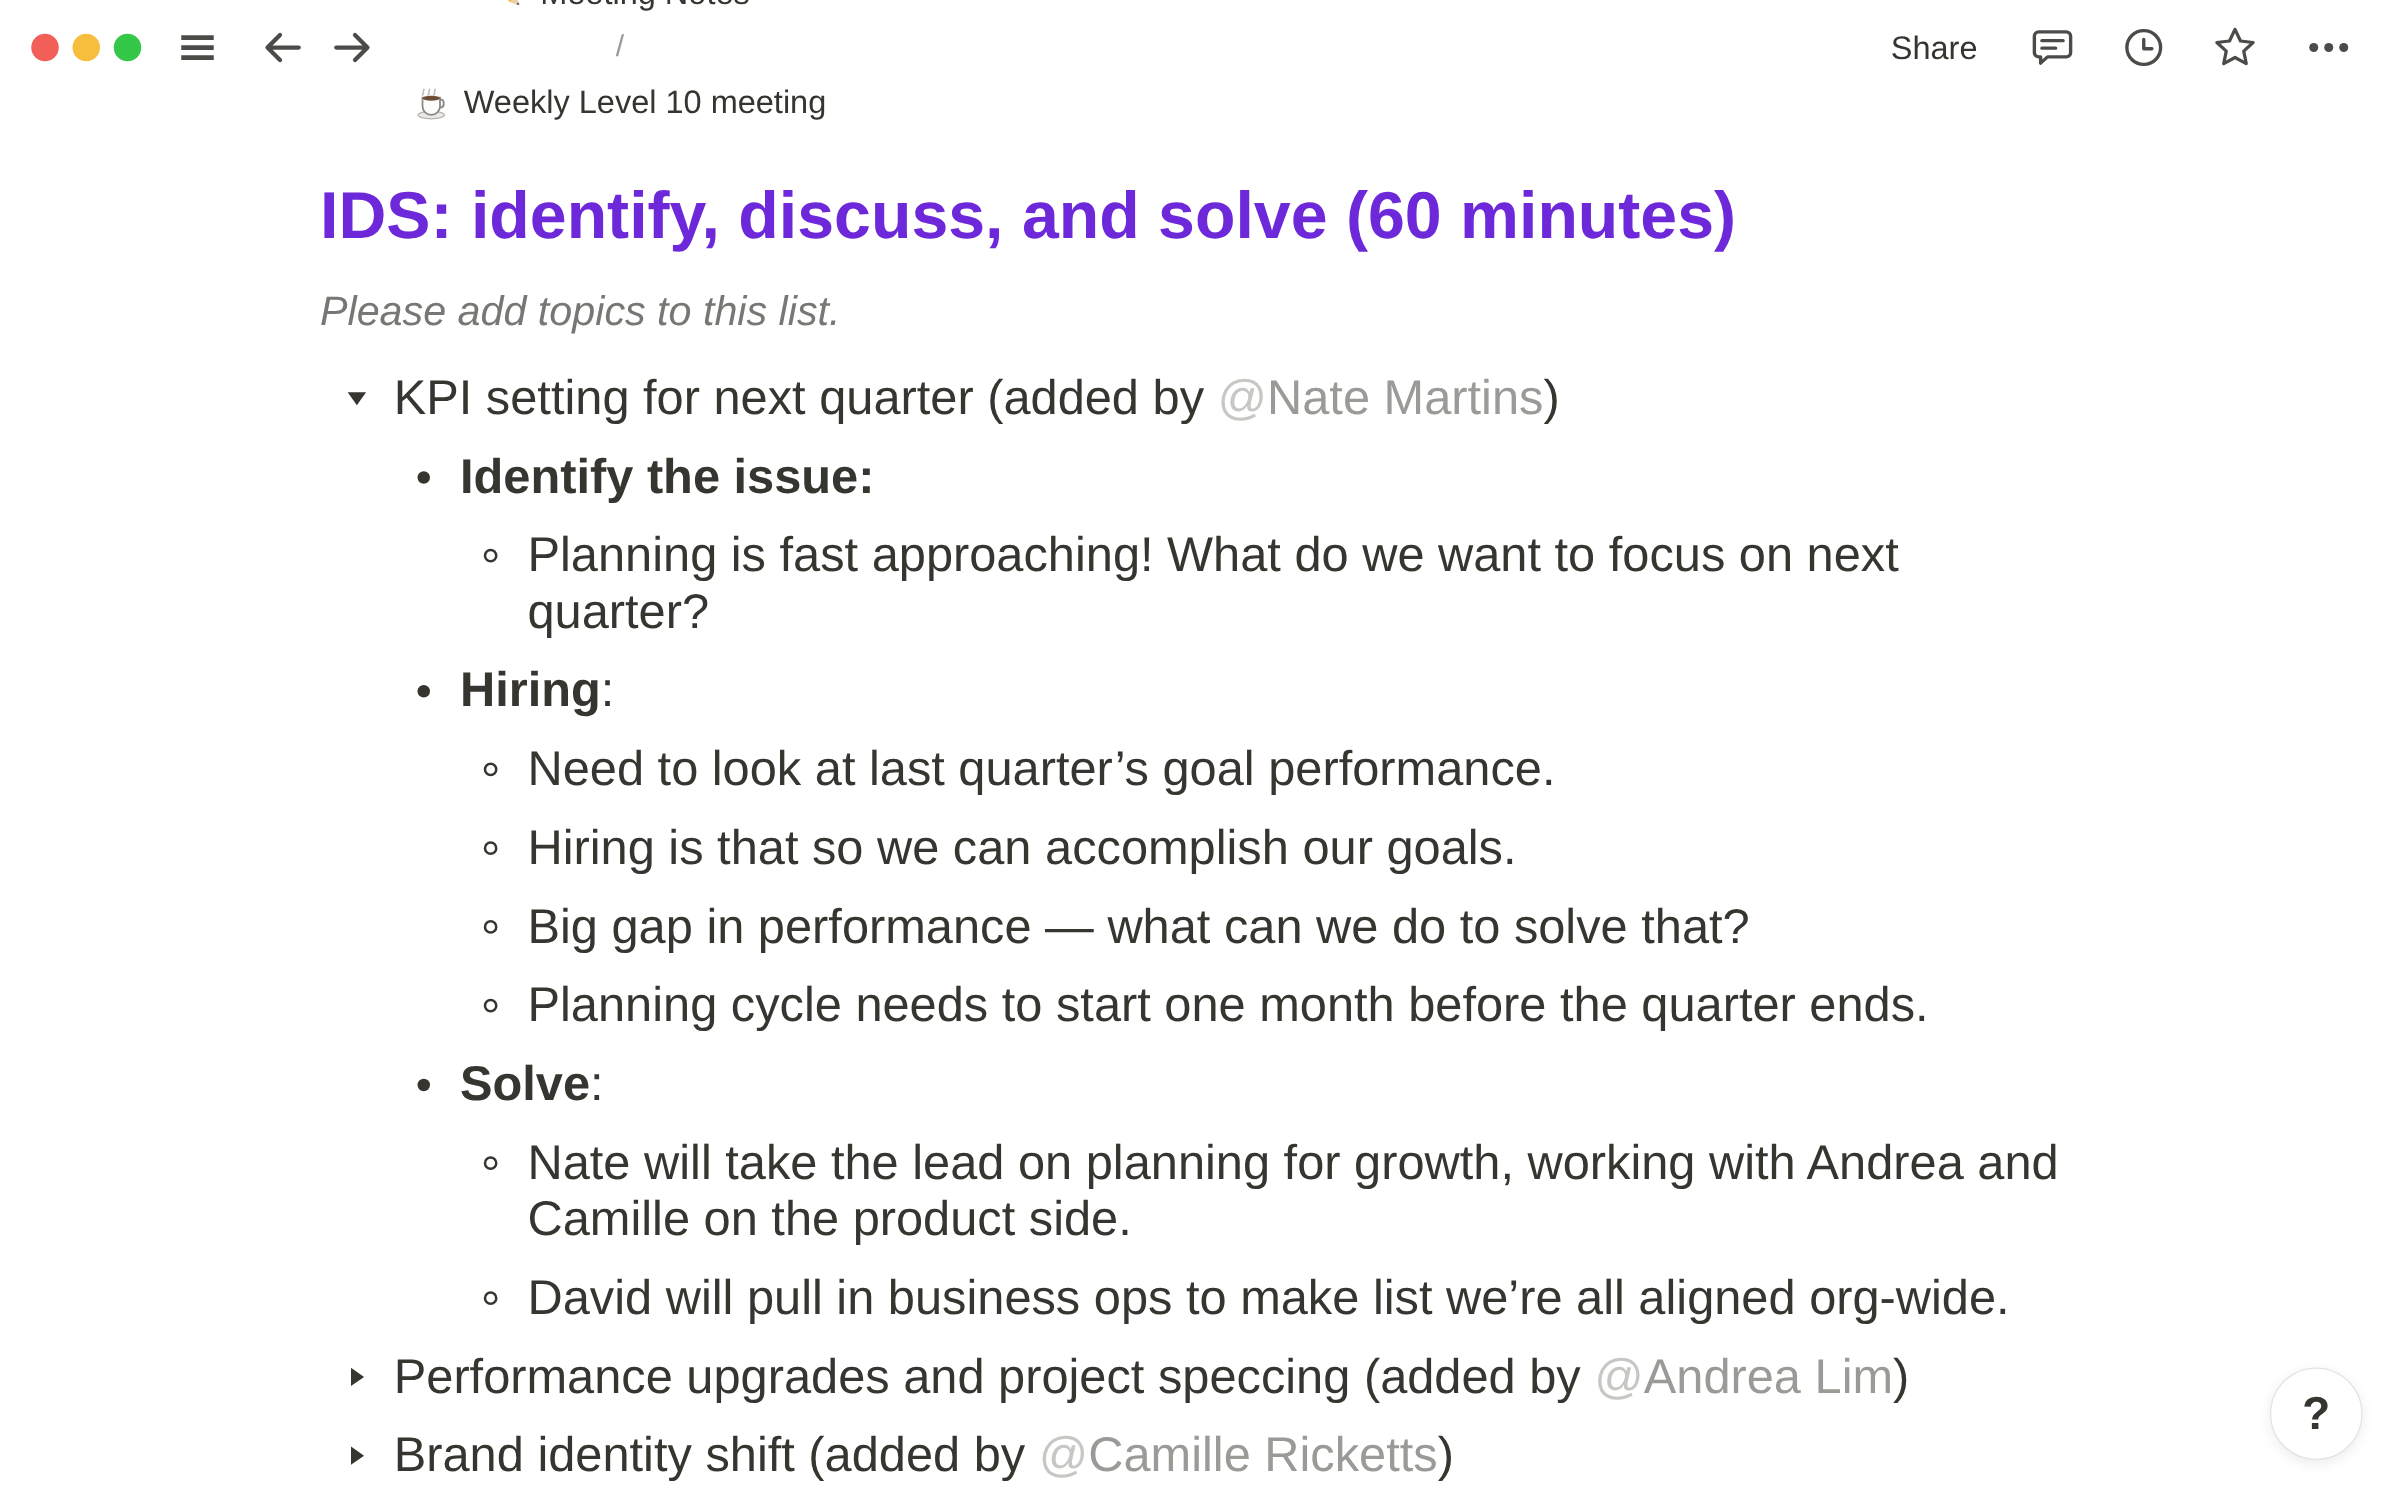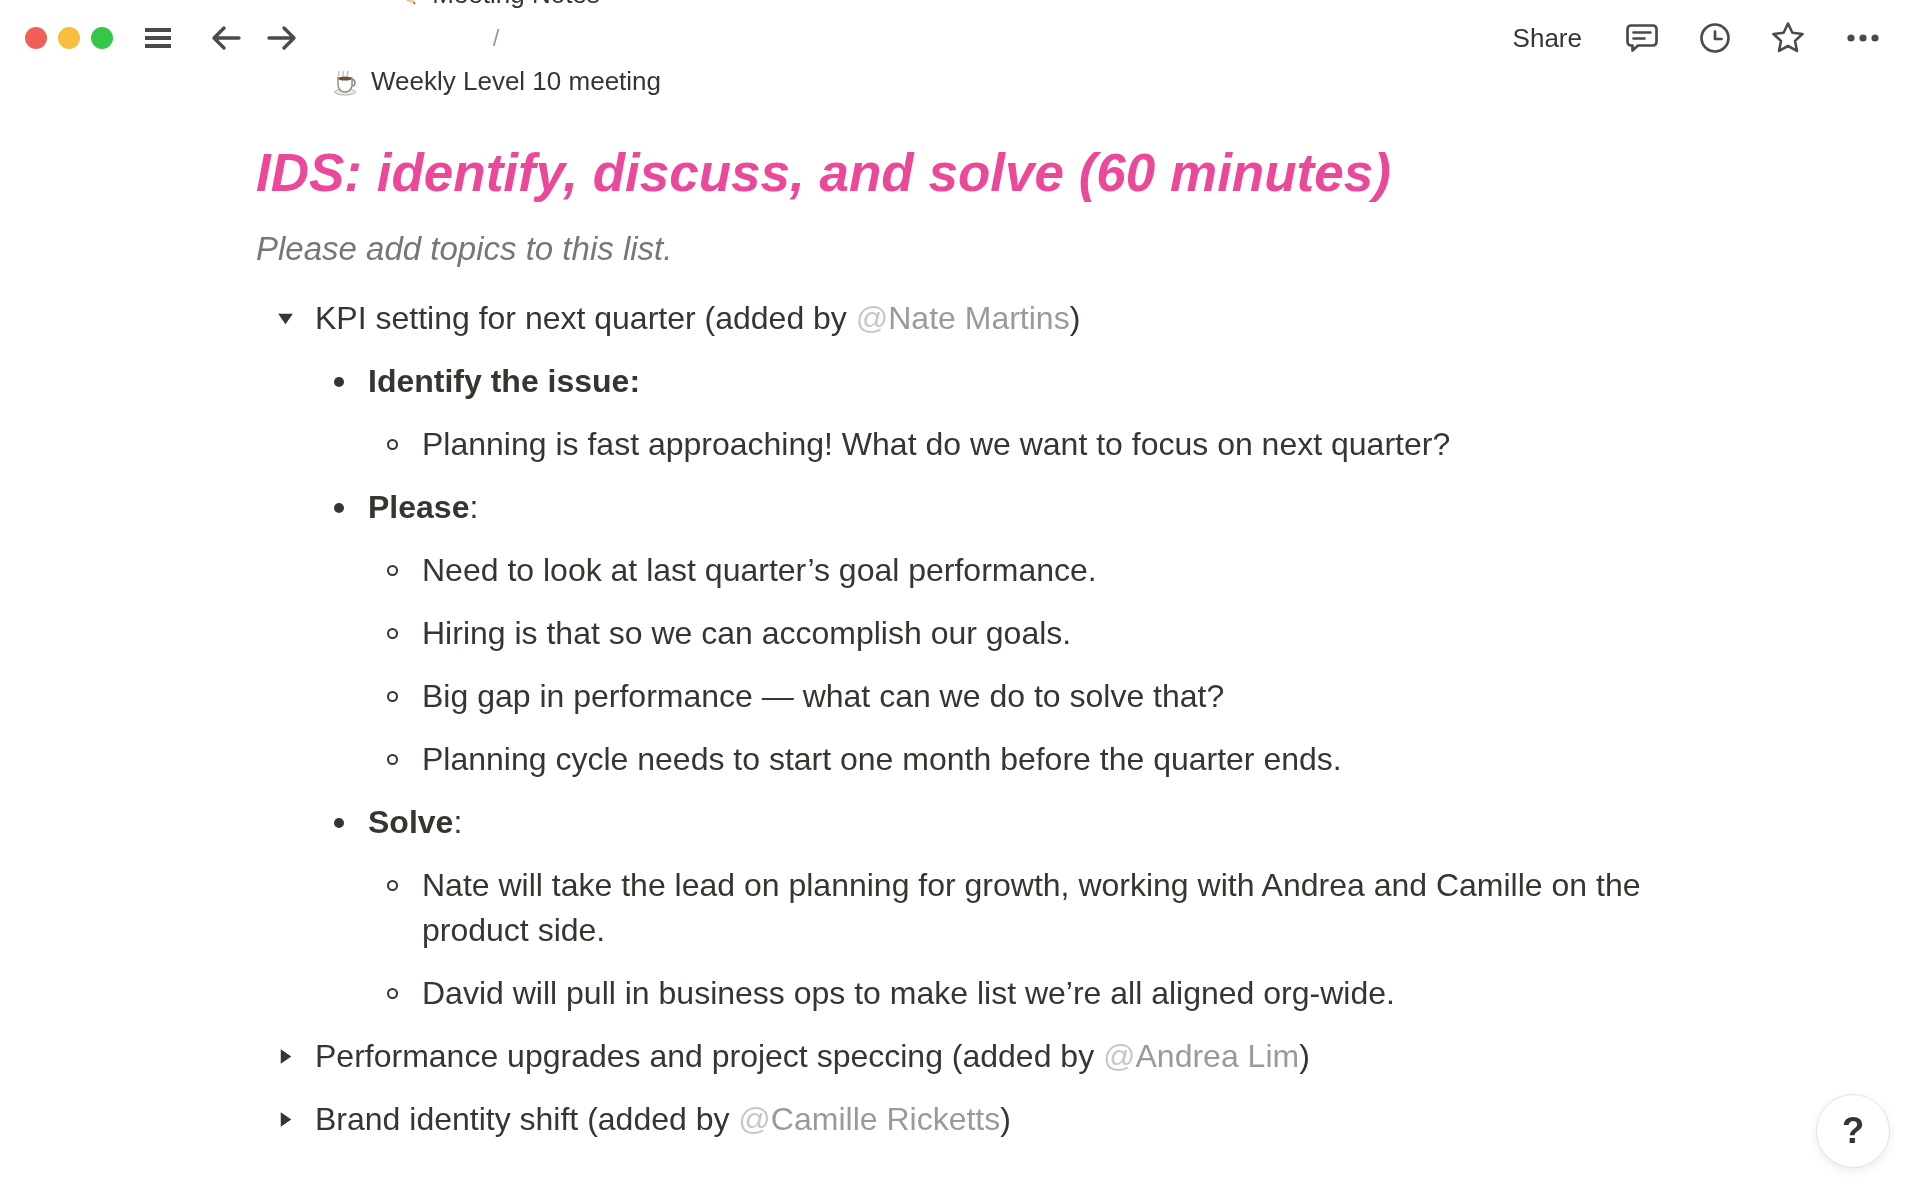--- a/index.html
+++ b/index.html
@@ -21,24 +21,24 @@
   .menu-btn { margin-right:26px; }
   .breadcrumb { display:flex; align-items:center; gap:14px; font-size:26px; color:#37352f;flex-direction:column; }
   .crumb { display:flex; align-items:center; gap:10px; cursor:pointer; white-space:nowrap; }
   .crumb .emoji svg { display:block; }
   .bc-sep { color:#9b9a97; font-size:24px; padding:0 2px; }
   .topbar-right { margin-left:auto; display:flex; align-items:center; gap:34px; }
   .share-btn { background:none; border:none; font-family:inherit; font-size:26px; color:#37352f; cursor:pointer; padding:4px 6px;text-align:center; }
 
   
   .content { padding-left:256px; width:1700px; }
-  .page-title { font-size:53px; line-height:58px; font-weight:700; margin:68px 0 16px 0; letter-spacing:0; color:#ec4899; cursor:text;font-style:italic; }
+  .page-title { font-size:53px; line-height:58px; font-weight:700; margin:68px 0 16px 0; letter-spacing:0; color:#6d28d9; cursor:text; }
   .page-subtitle { font-size:33px; line-height:45px; font-style:italic; color:#787774; margin:24px 0 0 0; cursor:text; }
   .blocks { margin-top:16px; width:1400px; }
-  .block { display:flex; align-items:flex-start; padding:9px 0; font-size:32px; line-height:45px; cursor:text; }
+  .block { display:flex; align-items:flex-start; padding:9px 0; font-size:39px; line-height:45px; cursor:text; }
   .block .marker { flex:none; width:59px; height:45px; display:flex; align-items:center; justify-content:center; }
   .block .btext { flex:1 1 auto; min-width:0; }
   .level1 { margin-left:53px; }
   .level2 { margin-left:107px; }
   .toggle-marker { cursor:pointer; }
   .disc { width:10px; height:10px; border-radius:50%; background:#37352f; }
   .ring { width:11px; height:11px; border-radius:50%; border:2.5px solid #37352f; background:transparent; }
   .seg-bold { font-weight:700; }
   .seg-mention-at { color:#c8c7c4; }
   .seg-mention-name { color:#9b9a97; }
@@ -176,21 +176,21 @@
         <div class="block bullet level2">
           <span class="marker">
             <span class="ring"></span>
           </span>
           <div class="btext"><span>Planning is fast approaching! What do we want to focus on next quarter?</span></div>
         </div>
         <div class="block bullet level1">
           <span class="marker">
             <span class="disc"></span>
           </span>
-          <div class="btext"><span class="seg-bold">Please</span><span>:</span></div>
+          <div class="btext"><span class="seg-bold">Hiring</span><span>:</span></div>
         </div>
         <div class="block bullet level2">
           <span class="marker">
             <span class="ring"></span>
           </span>
           <div class="btext"><span>Need to look at last quarter’s goal performance.</span></div>
         </div>
         <div class="block bullet level2">
           <span class="marker">
             <span class="ring"></span>

